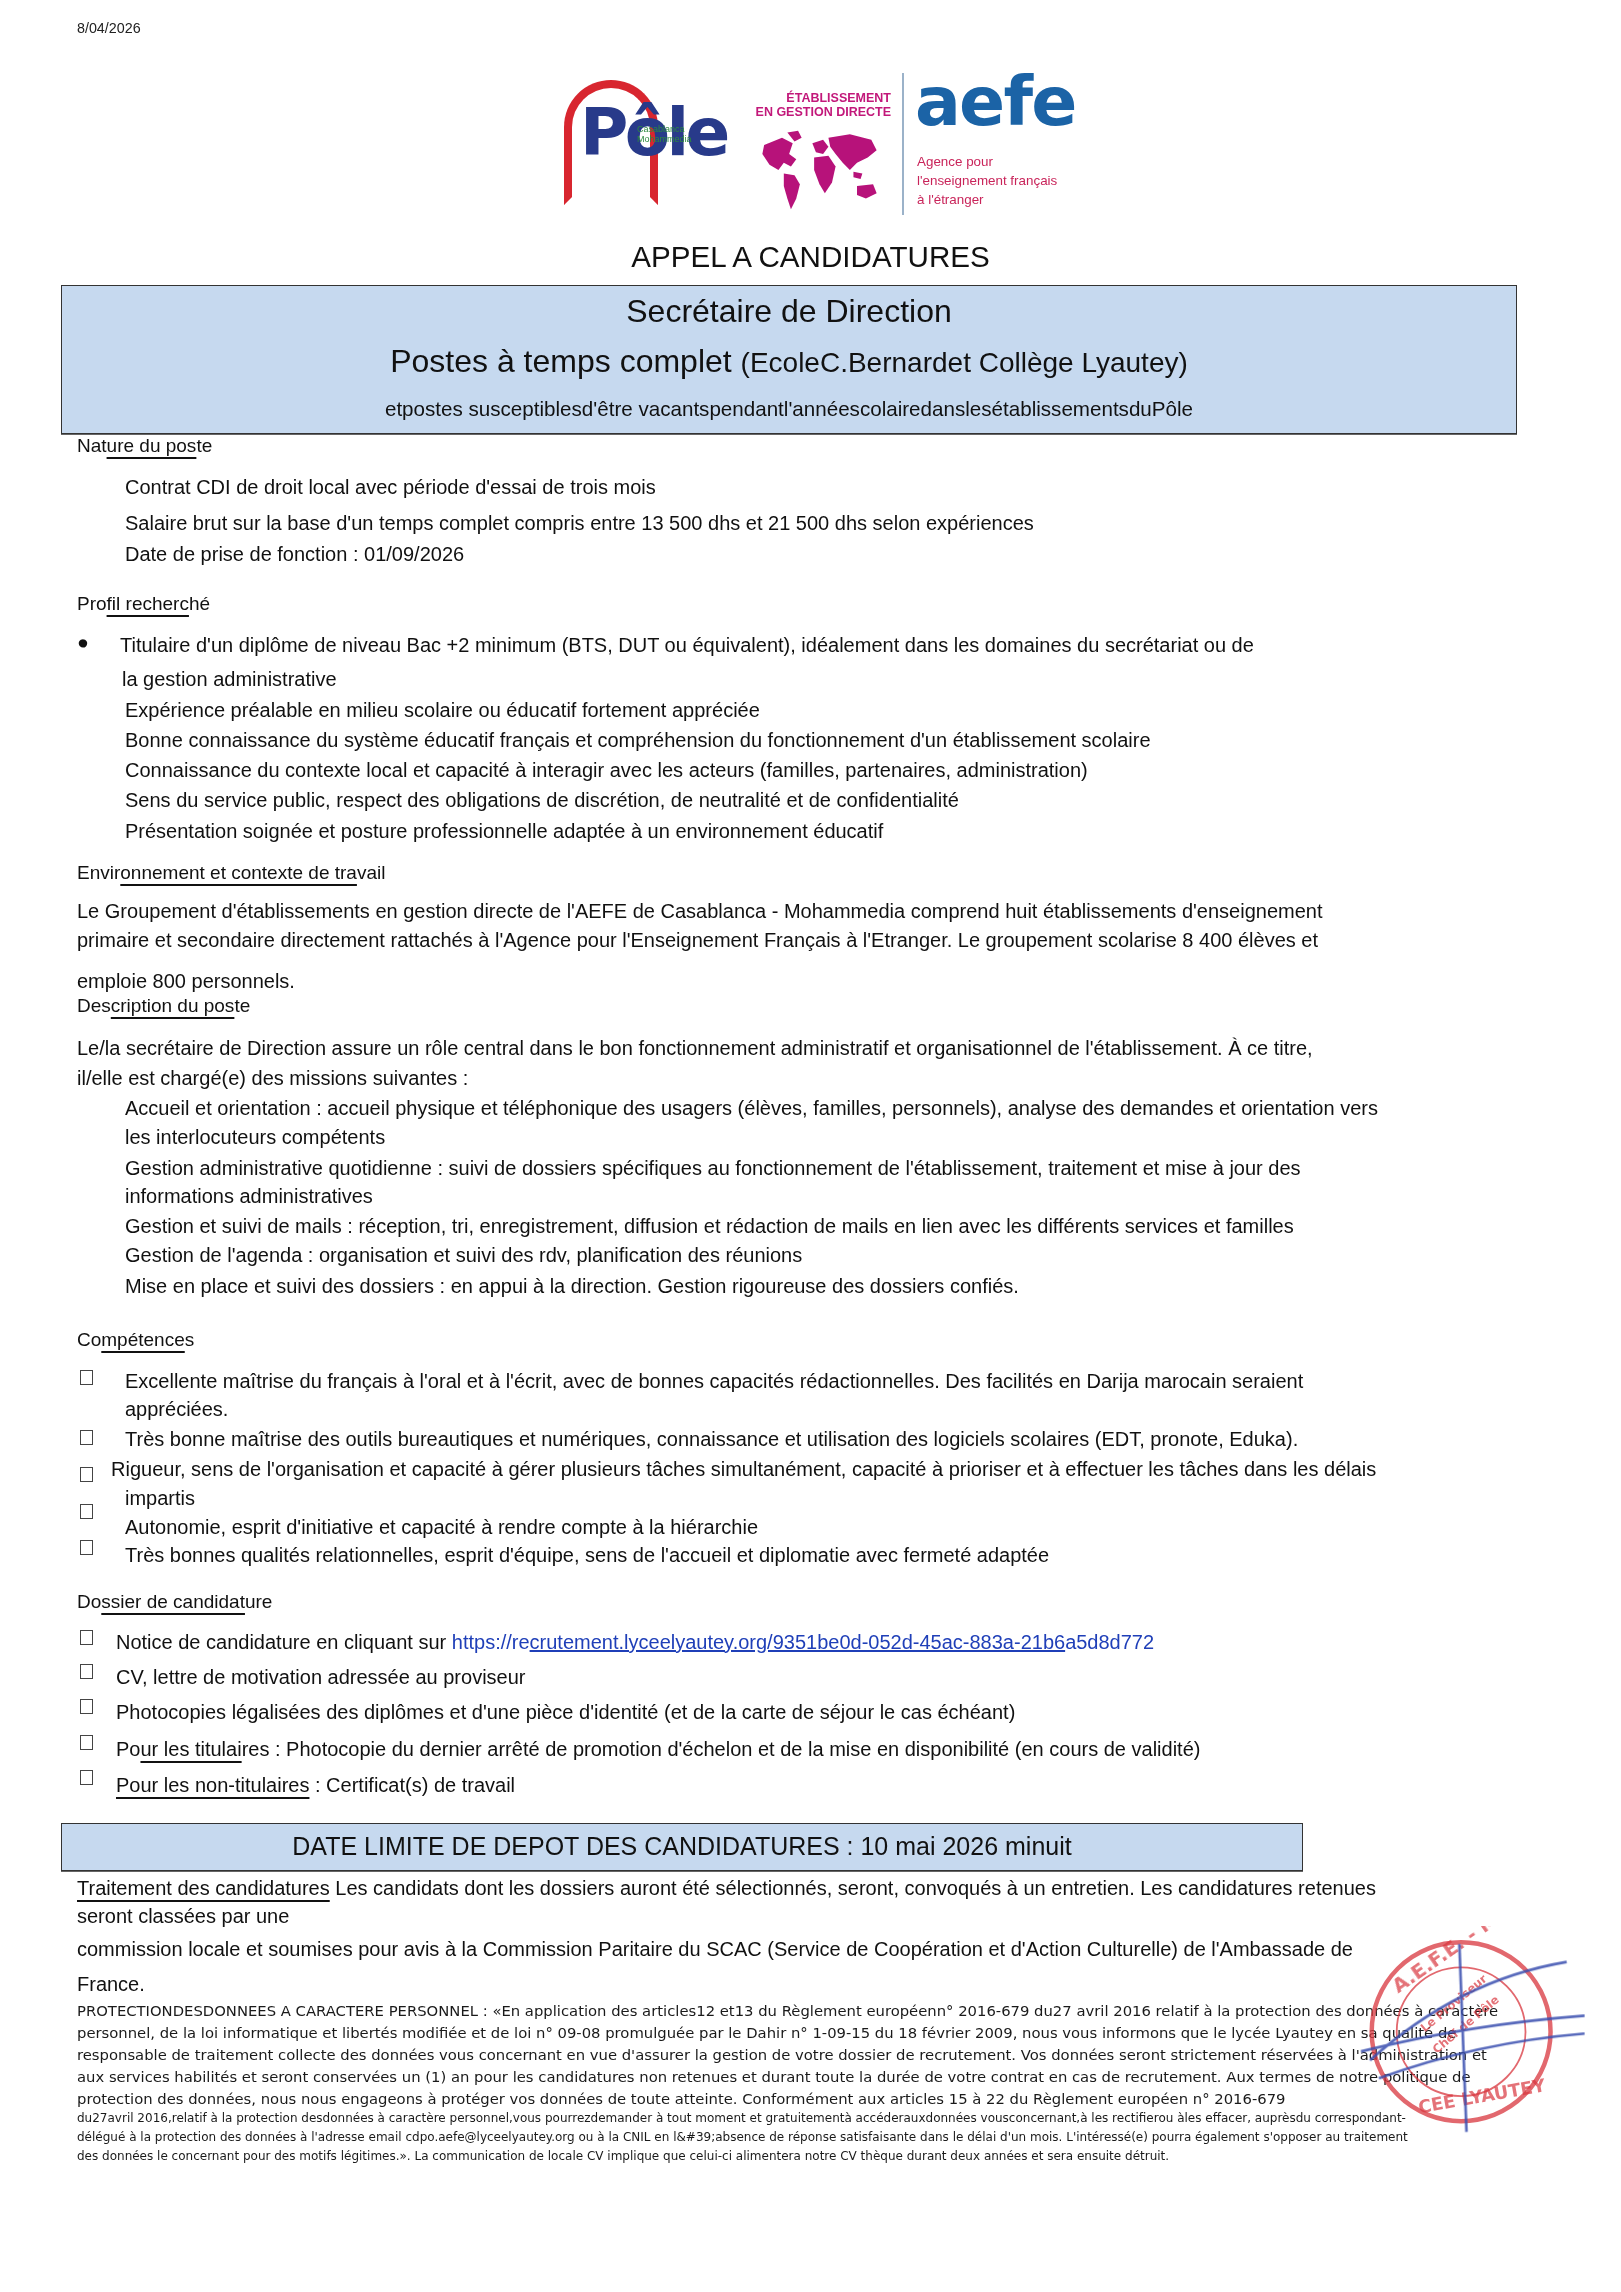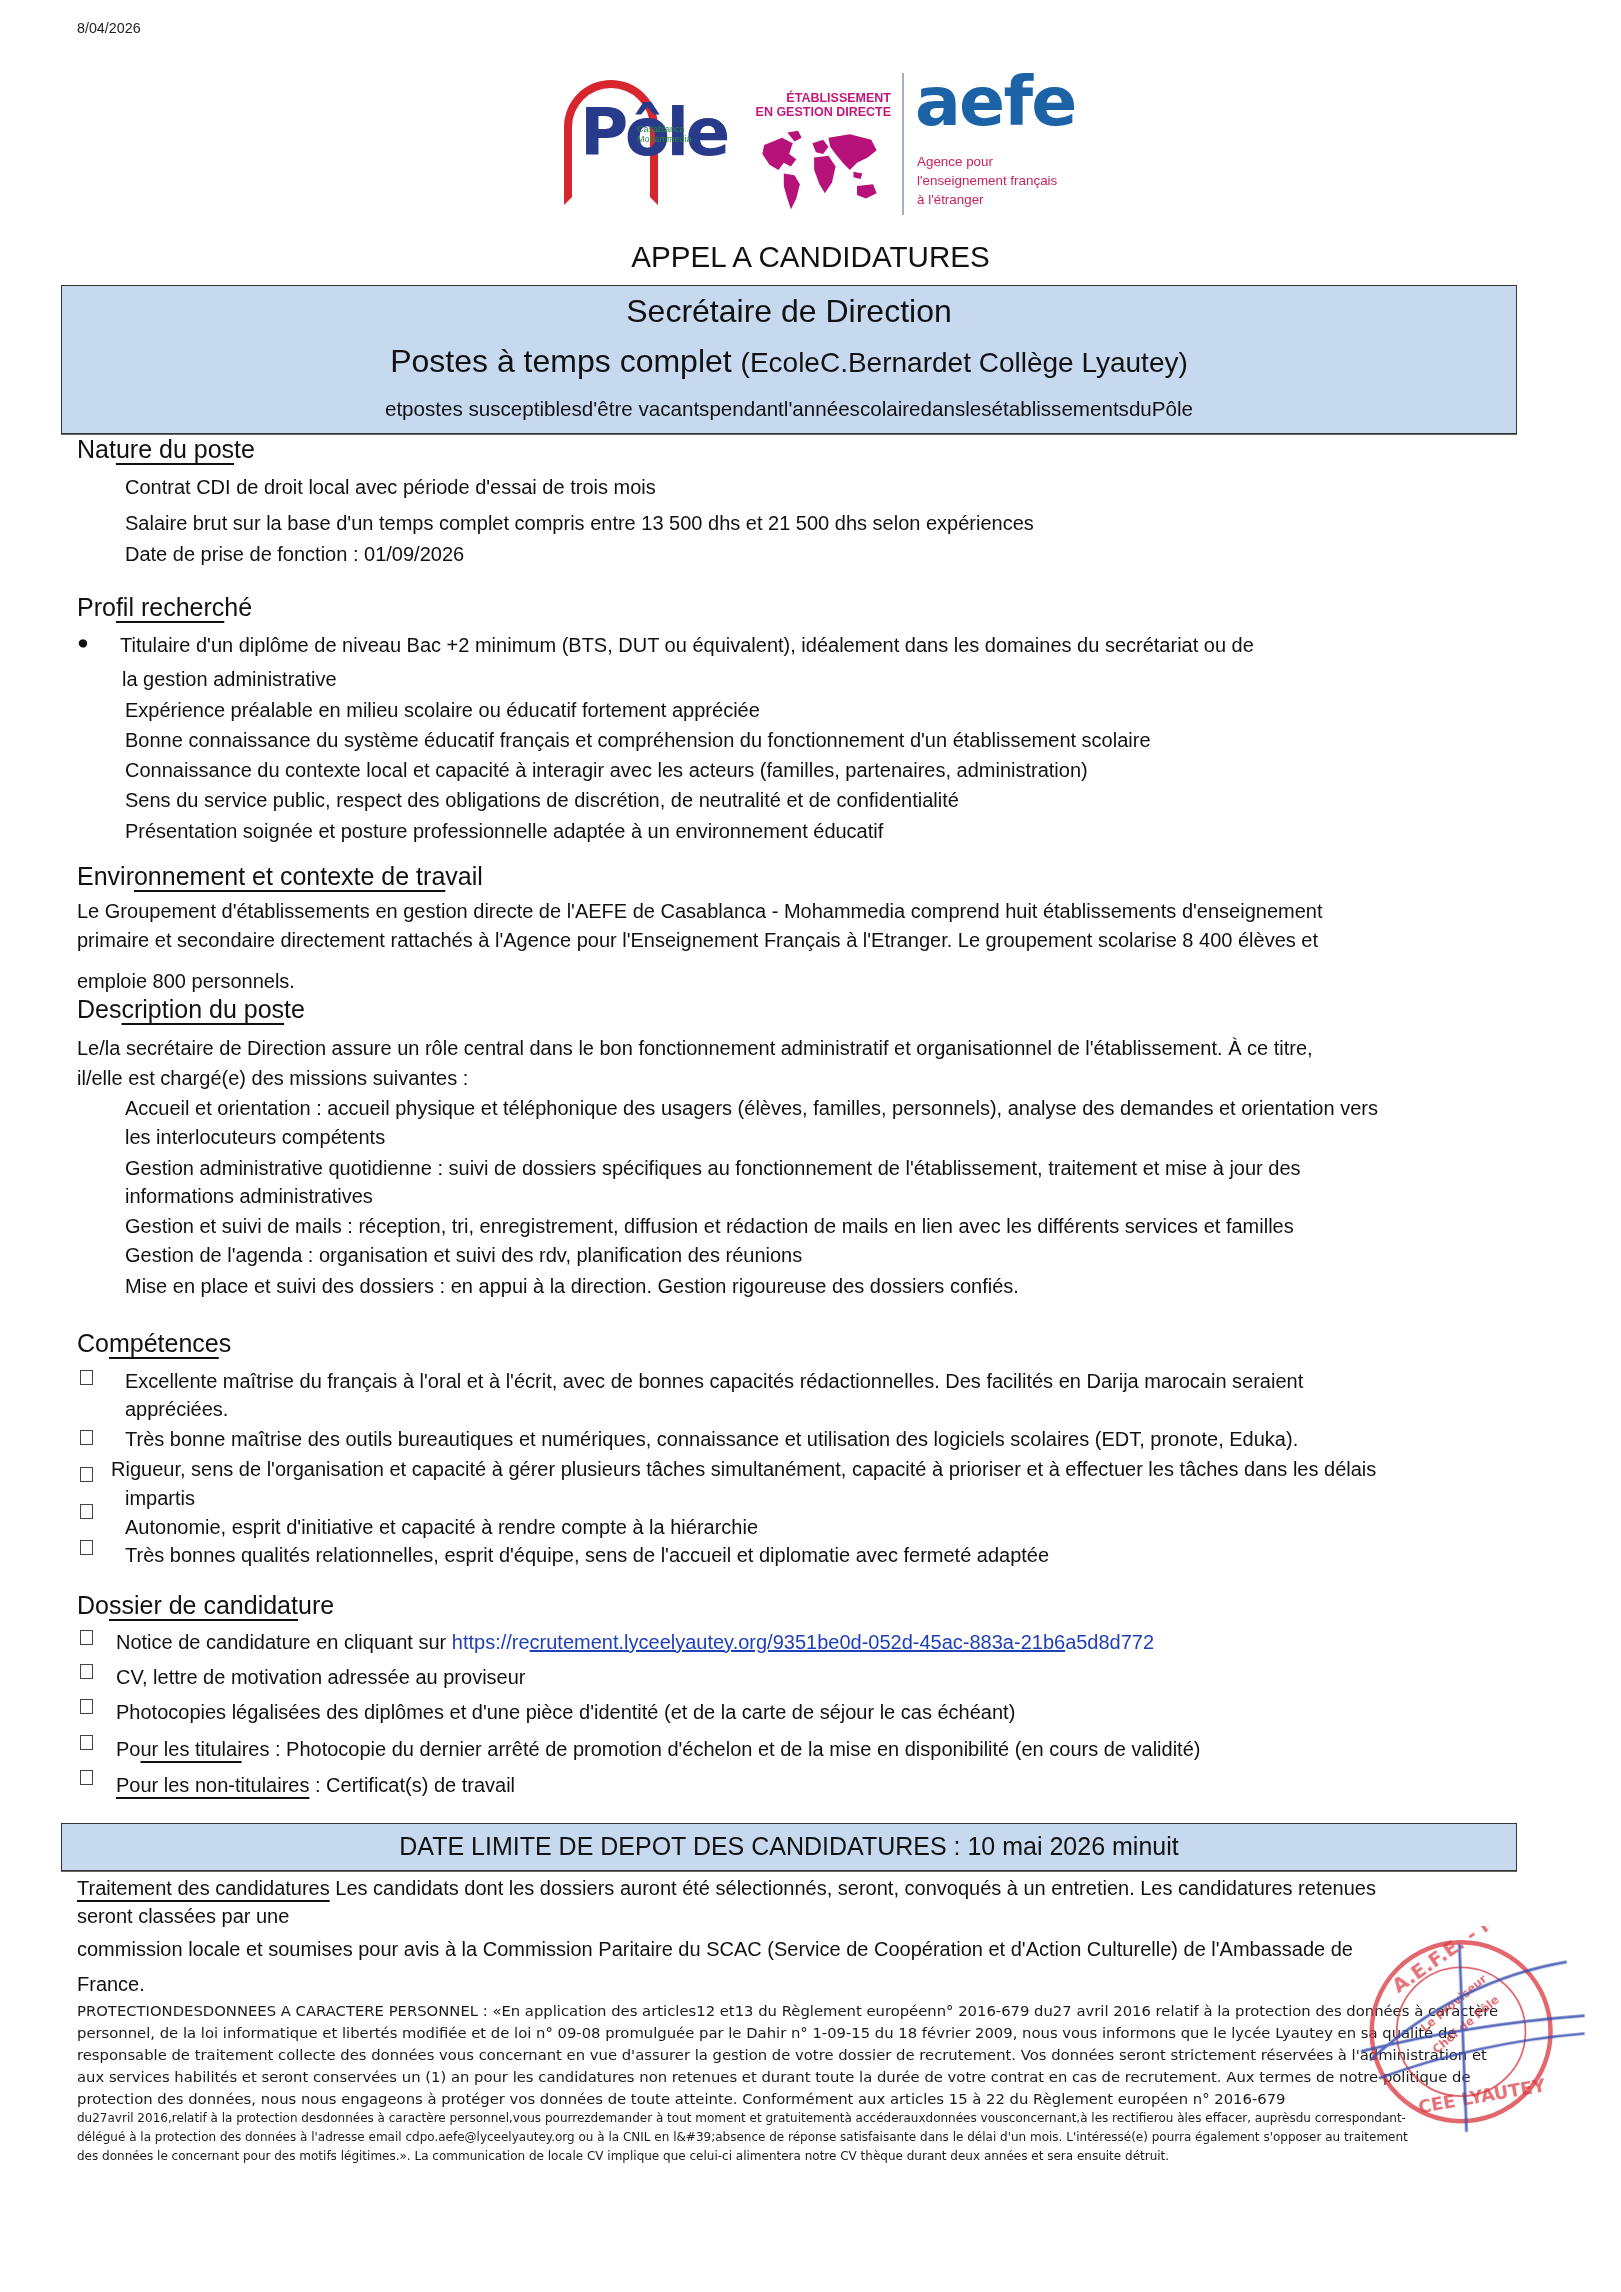--- a/index.html
+++ b/index.html
@@ -22,31 +22,31 @@
 
   .appel { left: 0; width: 1621px; top: 240px; text-align: center; font-size: 29.6px; color: #111; }
 
   .blue-box { background: #c6d9ef; border: 1.8px solid #333; box-shadow: 0 0.9px 0 #555; }
   .title-box { left: 61px; top: 285px; width: 1456px; height: 149px; }
   .title-box .t1 { position: absolute; top: 7.2px; width: 100%; text-align: center; font-size: 32px; }
   .title-box .t2 { position: absolute; top: 57px; width: 100%; text-align: center; font-size: 32px; }
   .title-box .t2 .small { font-size: 28px; }
   .title-box .t3 { position: absolute; top: 111px; width: 100%; text-align: center; font-size: 20.6px; }
 
-  .h { font-size: 25px; color: #111; }
+  .h { font-size: 19px; color: #111; }
   .u-part { text-decoration: underline; text-decoration-thickness: 1.8px; text-underline-offset: 4.5px; }
   .p { font-size: 20px; color: #111; line-height: 29.6px; white-space: nowrap; }
 
   .bullet { position: absolute; left: 77px; font-size: 19.7px; }
   .box-icon { position: absolute; width: 12.5px; height: 15px; border: 1.3px solid #444; background: #fff; }
 
   .link { color: #1f3fb8; }
   .link .ul { text-decoration: underline; }
 
-  .deadline-box { left: 61px; top: 1823px; width: 1456px; height: 48px; }
+  .deadline-box { left: 61px; top: 1823px; width: 1242px; height: 48px; }
   .deadline-box .d { position: absolute; top: 8px; width: 100%; text-align: center; font-size: 25px; }
 
   .legal { font-family: "DejaVu Sans", sans-serif; color: #1a1a1a; }
   .legal.big { font-size: 14.8px; line-height: 22px; }
   .legal.small { font-size: 12px; line-height: 19px; }
 
   .stamp { left: 1352px; top: 1926px; width: 237px; height: 215px; pointer-events: none; }
 </style>
 </head>
 <body>

